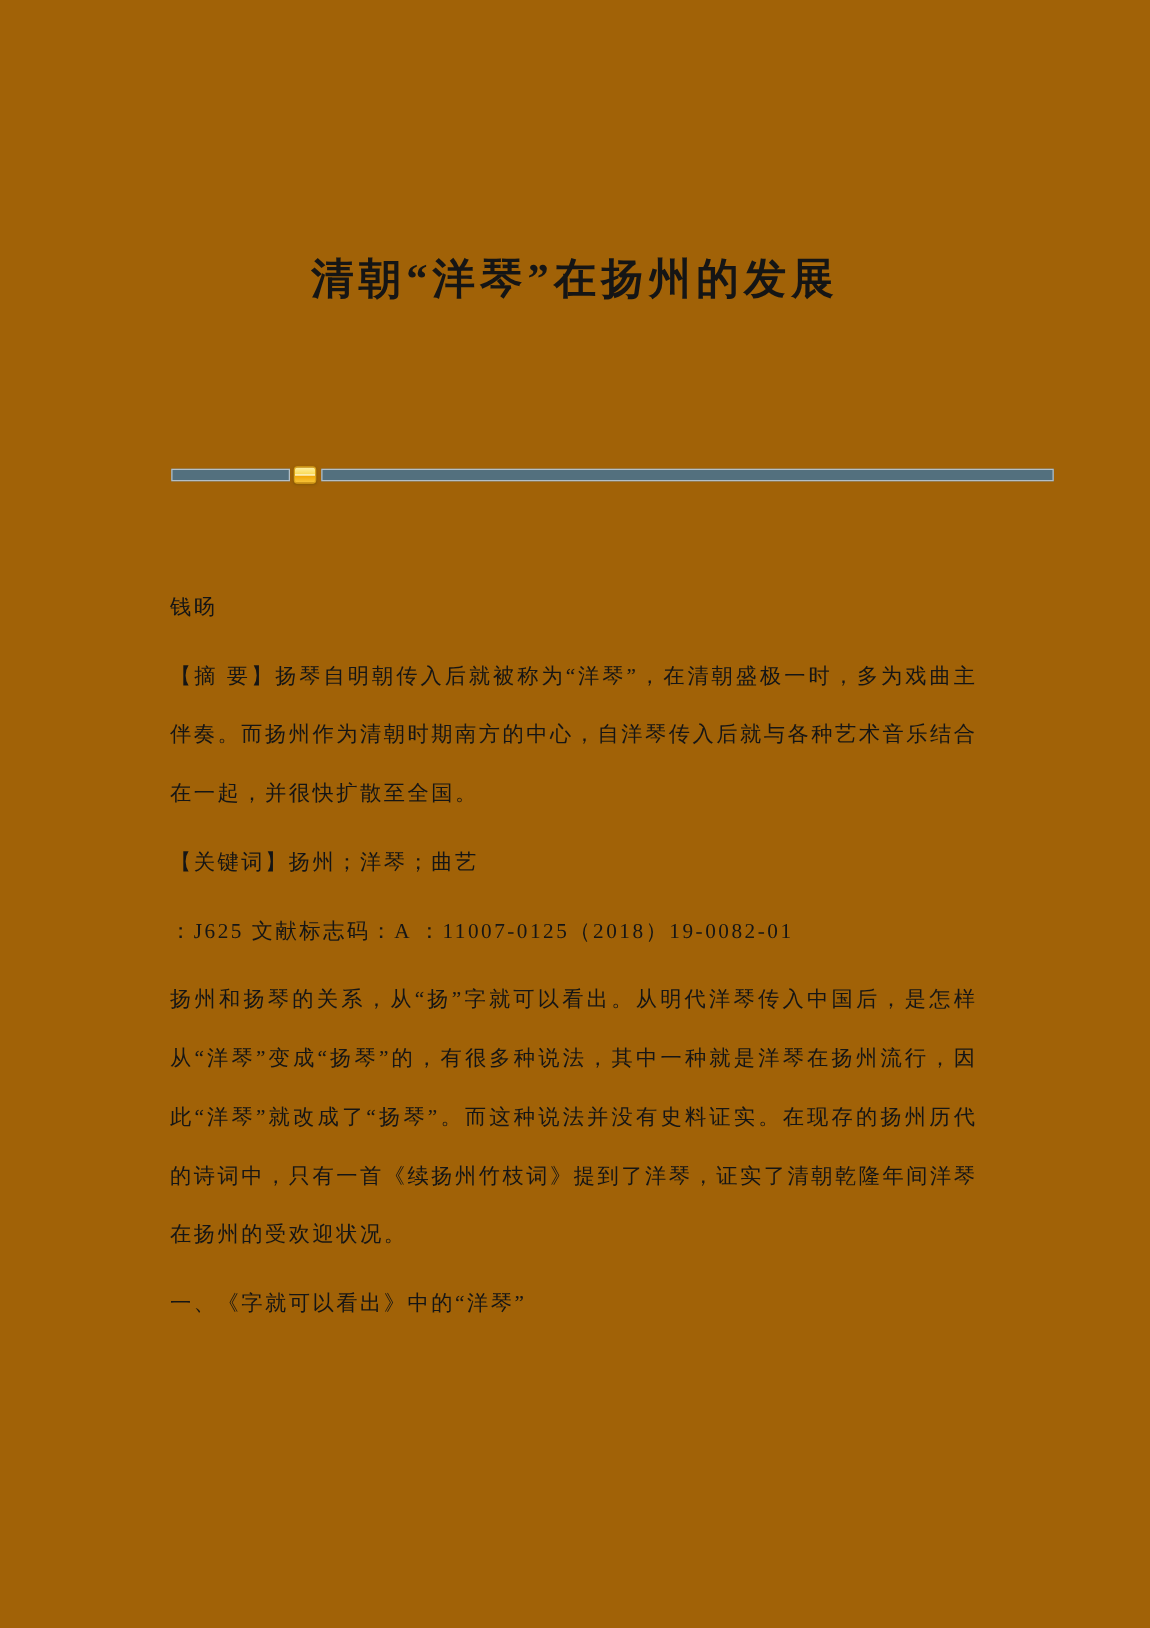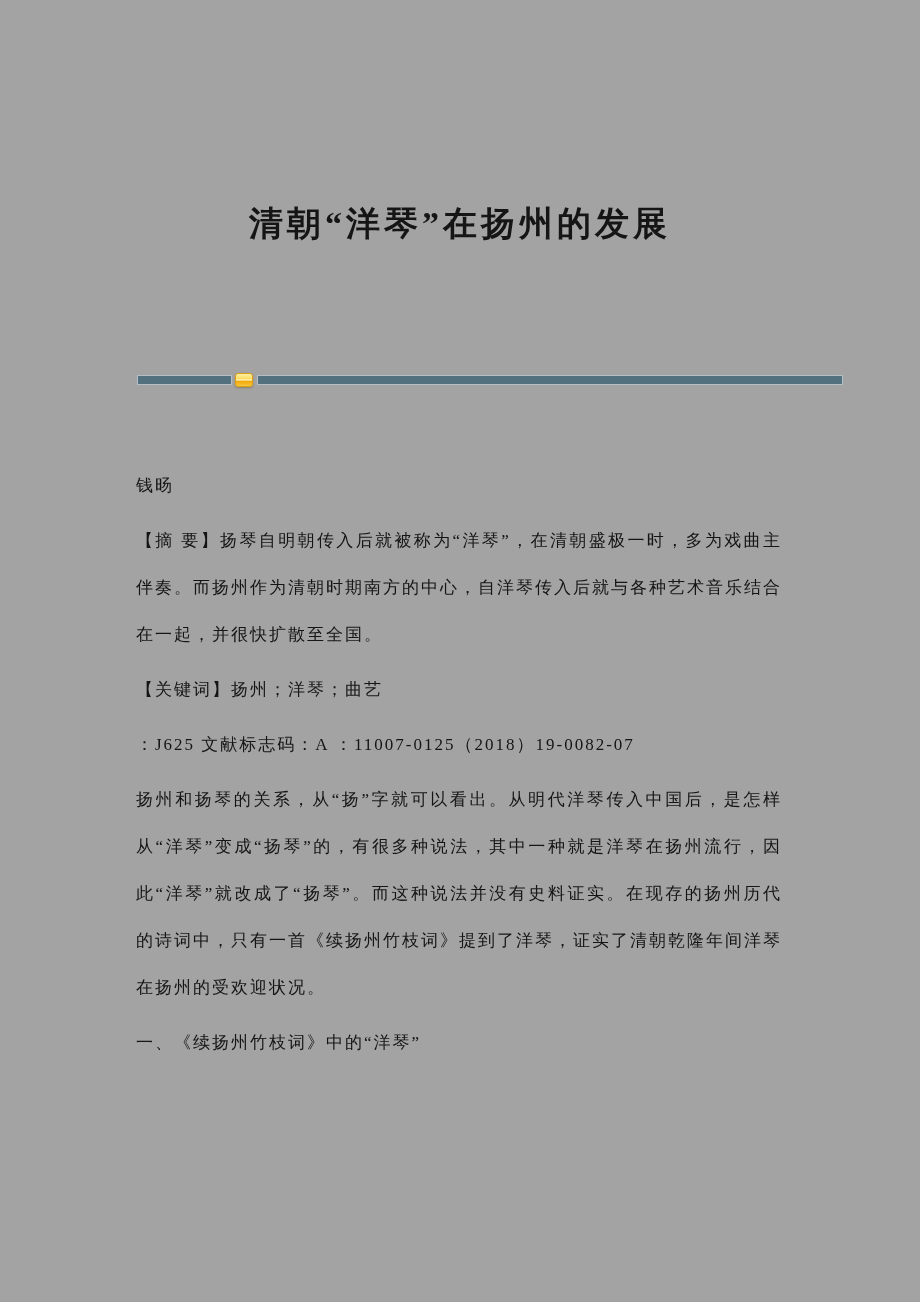--- a/index.html
+++ b/index.html
@@ -1,20 +1,20 @@
 <!DOCTYPE html>
 <html><head>
 <meta charset="utf-8">
 <style>
   html, body { margin: 0; padding: 0; background: #ffffff; }
   .page {
     position: relative;
     width: 920px;
     height: 1302px;
-    background: #a3a3a3;
+    background: #a16207;
     overflow: hidden;
     font-family: "Liberation Serif", "DejaVu Serif", serif;
     color: #151515;
   }
   .doc-title {
     margin: 0;
     padding-top: 199px;
     text-align: center;
     font-size: 34px;
     line-height: 50px;
@@ -75,21 +75,21 @@
     <div class="bar bar-right"></div>
   </div>
 
   <div class="content">
     <p class="author">钱旸</p>
 
     <p>【摘 要】扬琴自明朝传入后就被称为“洋琴”，在清朝盛极一时，多为戏曲主伴奏。而扬州作为清朝时期南方的中心，自洋琴传入后就与各种艺术音乐结合在一起，并很快扩散至全国。</p>
 
     <p>【关键词】扬州；洋琴；曲艺</p>
 
-    <p>：J625 文献标志码：A ：11007-0125（2018）19-0082-07</p>
+    <p>：J625 文献标志码：A ：11007-0125（2018）19-0082-01</p>
 
     <p>扬州和扬琴的关系，从“扬”字就可以看出。从明代洋琴传入中国后，是怎样从“洋琴”变成“扬琴”的，有很多种说法，其中一种就是洋琴在扬州流行，因此“洋琴”就改成了“扬琴”。而这种说法并没有史料证实。在现存的扬州历代的诗词中，只有一首《续扬州竹枝词》提到了洋琴，证实了清朝乾隆年间洋琴在扬州的受欢迎状况。</p>
 
-    <p>一、《续扬州竹枝词》中的“洋琴”</p>
+    <p>一、《字就可以看出》中的“洋琴”</p>
 
   </div>
 
 </div>
 
 </body></html>

